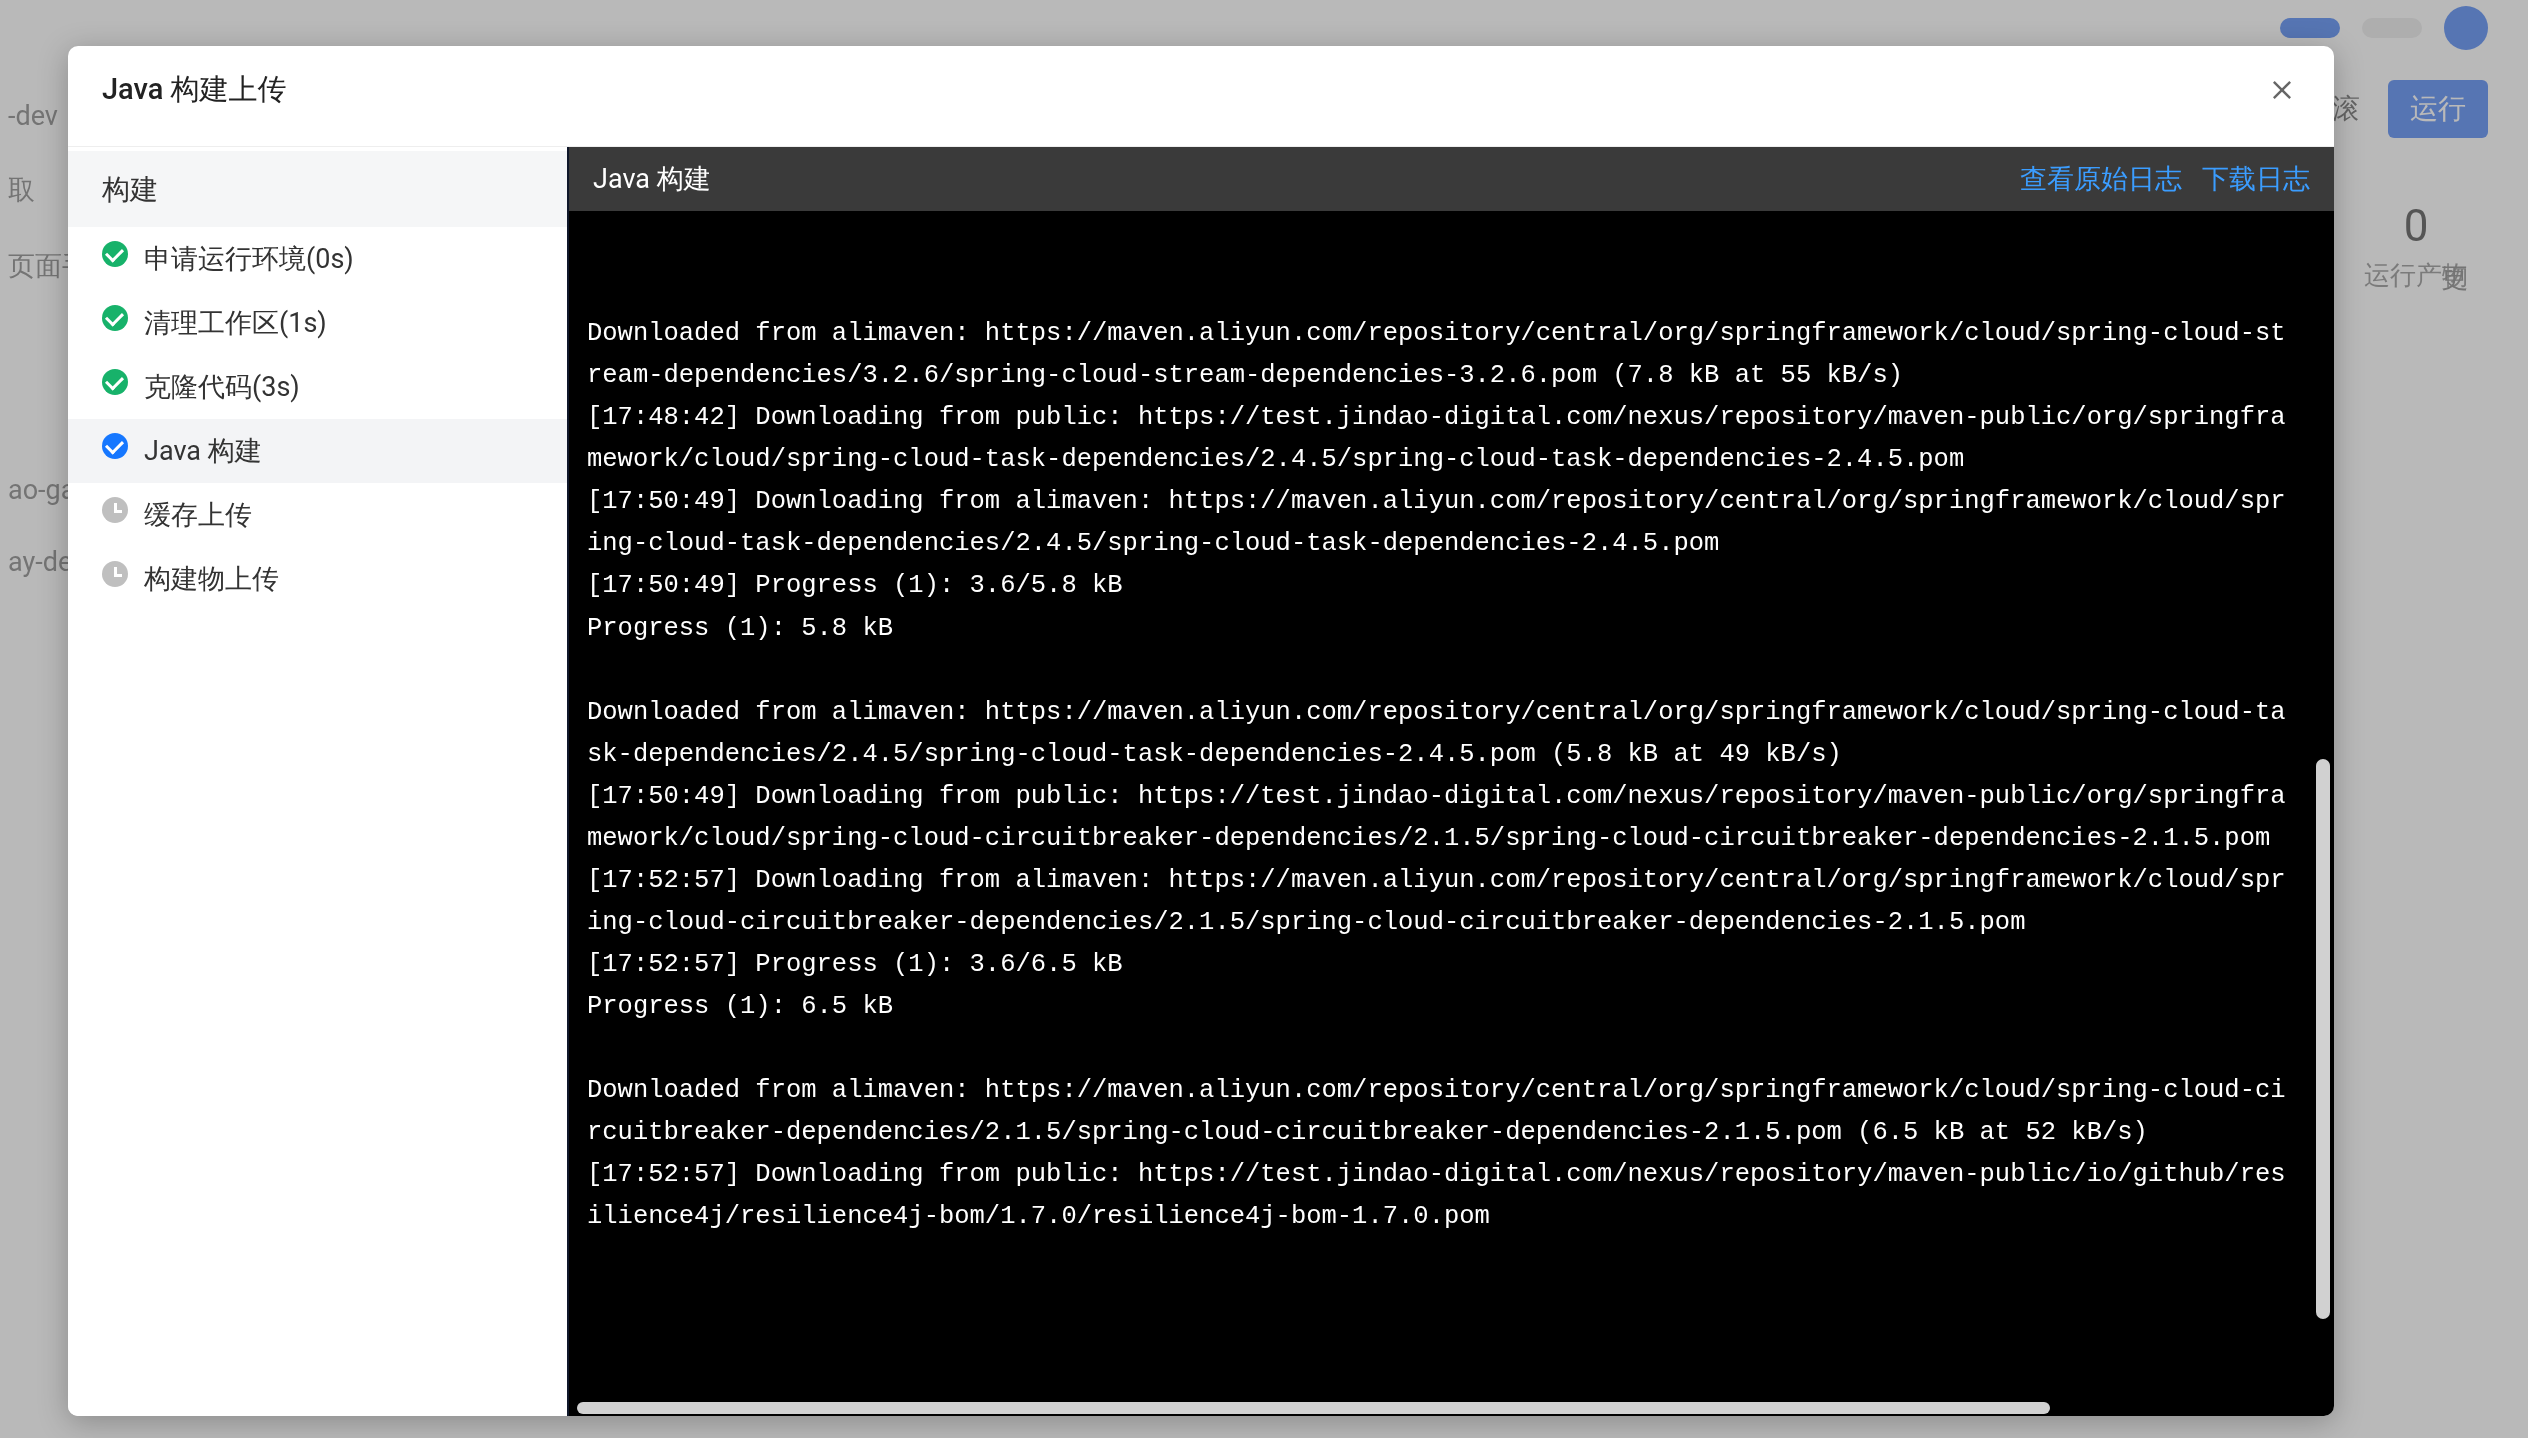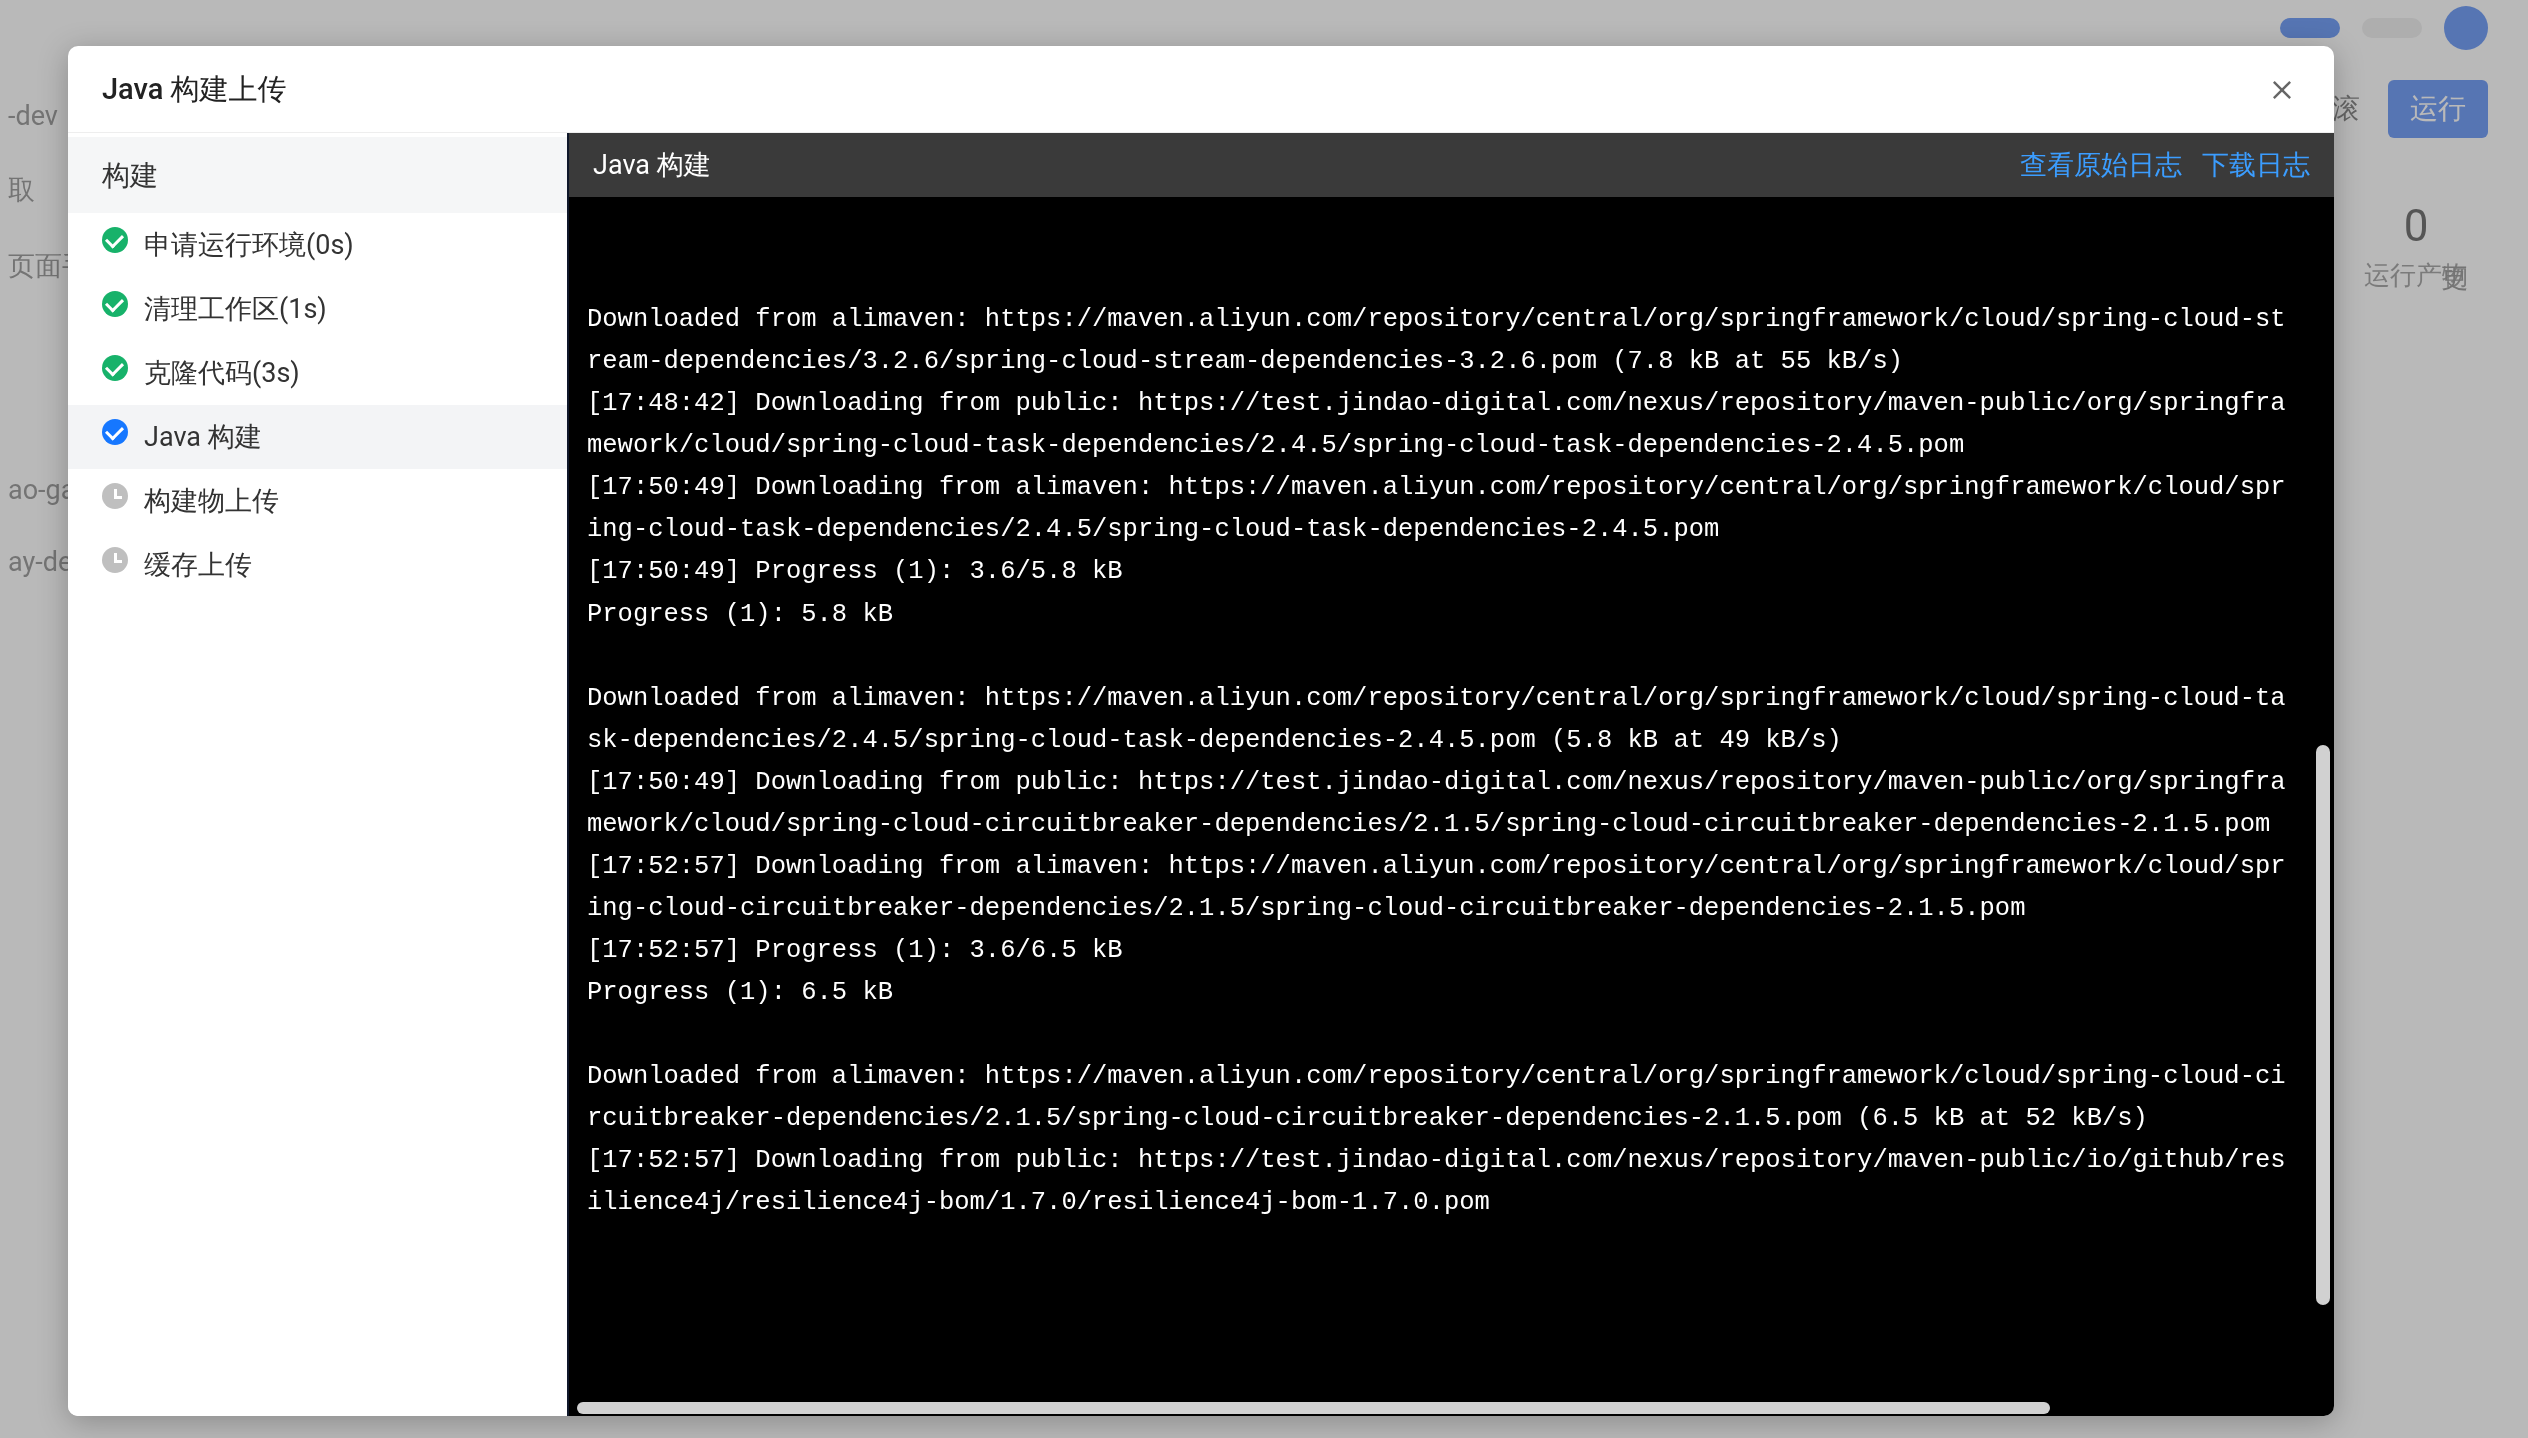--- a/index.html
+++ b/index.html
@@ -88,21 +88,21 @@
       box-shadow: 0 6px 30px rgba(0,0,0,0.25);
       z-index: 10;
       display: flex;
       flex-direction: column;
       overflow: hidden;
     }
     .modal-header {
       display: flex;
       align-items: center;
       justify-content: space-between;
-      padding: 24px 34px 22px 34px;
+      padding: 24px 34px 36px 34px;
       border-bottom: 1px solid #eee;
       flex: none;
     }
     .modal-title {
       font-size: 29px;
       color: #222;
       font-weight: 500;
     }
     .close-btn {
       width: 36px; height: 36px;
@@ -336,27 +336,27 @@
       <div class="step active">
         <span class="icon">
             <span class="icon-running"></span>
           </span>
         <span>Java 构建</span>
       </div>
       <div class="step">
         <span class="icon">
             <span class="icon-pending"></span>
           </span>
+        <span>缓存上传</span>
+      </div>
+      <div class="step">
+        <span class="icon">
+            <span class="icon-pending"></span>
+          </span>
         <span>构建物上传</span>
-      </div>
-      <div class="step">
-        <span class="icon">
-            <span class="icon-pending"></span>
-          </span>
-        <span>缓存上传</span>
       </div>
     </div>
 
     <div class="log-area">
       <div class="log-header">
         <div class="log-header-title">Java 构建</div>
         <div class="log-header-actions">
           <span>查看原始日志</span>
           <span>下载日志</span>
         </div>

